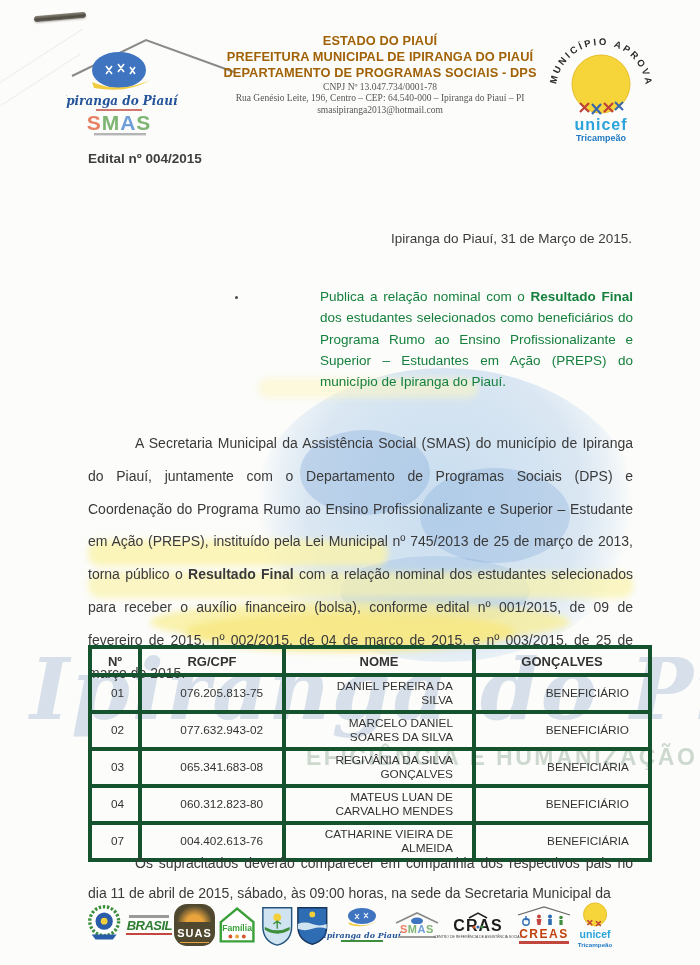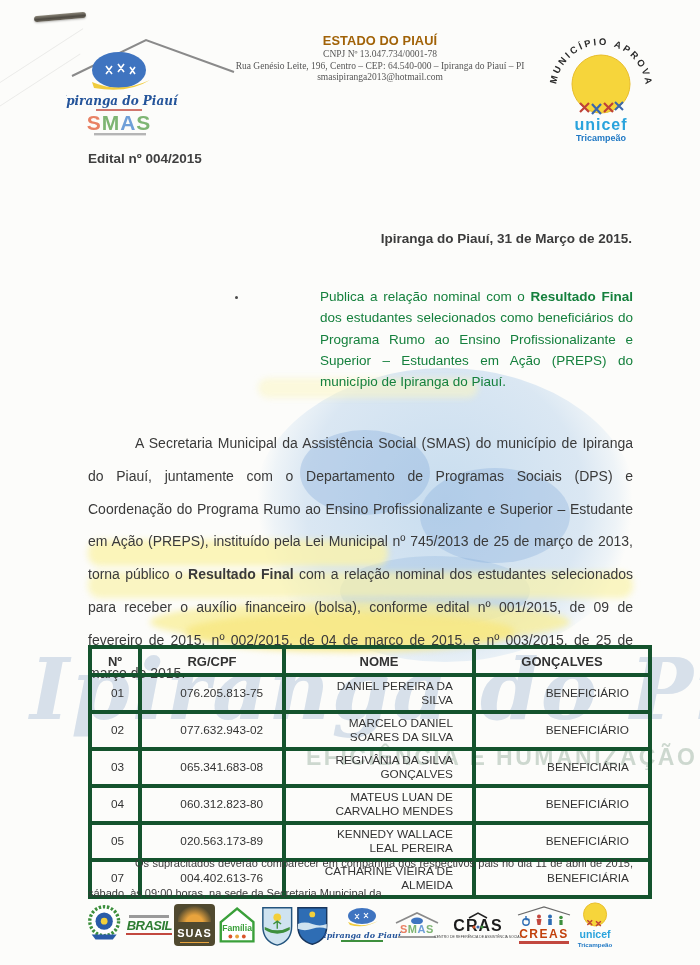--- a/index.html
+++ b/index.html
@@ -35,45 +35,45 @@
     color:rgba(148,174,156,.45);white-space:nowrap;margin-left:24px;}
 
   
   .header-text{position:absolute;left:140px;top:33px;width:480px;text-align:center;z-index:2;}
   .h-line{font-size:12.8px;font-weight:bold;color:#a16207;line-height:16.2px;letter-spacing:.1px;}
   .h-small{font-family:"Liberation Serif",serif;font-size:9.5px;line-height:11.6px;color:#555;}
   .logo-left{position:absolute;left:66px;top:30px;z-index:2;}
   .logo-right{position:absolute;left:542px;top:32px;z-index:2;}
 
   .edital{position:absolute;left:88px;top:151px;font-size:13.5px;font-weight:bold;color:#3f3f3f;z-index:2;}
-  .dateline{position:absolute;left:88px;top:231px;width:544px;text-align:right;font-size:13.5px;color:#3c3c3c;z-index:2;font-weight:bold;}
+  .dateline{position:absolute;left:88px;top:231px;width:544px;text-align:right;font-size:13.5px;color:#3c3c3c;z-index:2;}
 
   .ementa{position:absolute;left:320px;top:286px;width:313px;font-size:13.5px;line-height:21.3px;
     text-align:justify;color:#15803d;z-index:2;}
   .body-par{position:absolute;left:88px;top:427px;width:545px;font-size:14px;line-height:32.8px;
     text-align:justify;text-indent:47px;color:#3a3a3a;z-index:2;}
-  .closing{position:absolute;left:88px;top:849px;width:545px;font-size:11px;line-height:29.5px;
+  .closing{position:absolute;left:88px;top:849px;width:545px;font-size:14px;line-height:29.5px;
     text-align:justify;text-indent:47px;color:#3a3a3a;z-index:2;}
 
   
   table.results{position:absolute;left:88px;top:645px;width:528px;border-collapse:collapse;table-layout:fixed;z-index:2;background:transparent;}
   table.results th,table.results td{border:4px solid #14532d;}
   table.results th{font-size:13px;font-weight:bold;color:#333;height:22px;padding:1px 2px;}
   table.results td{font-size:11.8px;color:#333;text-align:right;padding:3px 19px;line-height:13.5px;height:22px;border-radius:6px;}
   .col-num{width:42px;}.col-rg{width:136px;}.col-nome{width:182px;}.col-sit{width:168px;}
 
   
   .footer{position:absolute;left:84px;top:897px;width:534px;height:56px;display:flex;align-items:center;
     justify-content:space-between;z-index:2;}
   .fl{display:flex;flex-direction:column;align-items:center;justify-content:center;line-height:1;}
   .microbar{height:2.5px;background:#9a9a9a;margin:1px 0;}
   .microbar.red{background:#c2483f;}
   .microbar.green{background:#3d8f3d;}
   .gov-brasil{font-size:13px;font-weight:bold;font-style:italic;color:#2e7d32;letter-spacing:-.5px;}
-  .suas{width:42px;height:42px;background:#50492f;border-radius:4px;position:relative;overflow:hidden;}
+  .suas{width:42px;height:42px;background:#50492f;border-radius:13px;position:relative;overflow:hidden;}
   .suas-sun{position:absolute;top:2px;left:4px;right:4px;height:16px;
     background:radial-gradient(circle at 50% 110%, #e8a33d 35%, rgba(232,163,61,0) 75%);}
   .suas-word{position:absolute;bottom:7px;width:100%;text-align:center;color:#fff;font-weight:bold;font-size:11px;letter-spacing:1px;}
   .suas-line{position:absolute;bottom:3px;left:6px;right:6px;height:1.5px;background:#e8a33d;}
   .ipi-script{font-family:"DejaVu Serif",serif;font-style:italic;font-weight:bold;font-size:8px;color:#24549a;white-space:nowrap;}
   .smasf-letters span,.ipi-smas span{font-weight:bold;}
   .smasf-letters{font-size:11px;letter-spacing:.5px;}
   .l-s1{color:#e88164;}.l-m{color:#7eb573;}.l-a{color:#6f9fd8;}.l-s2{color:#7eb573;}
   .cras-cap{font-size:3.5px;color:#444;white-space:nowrap;margin-top:1px;}
   .creas-word{font-size:12px;font-weight:bold;color:#c2410c;letter-spacing:1.5px;margin-top:1px;}
@@ -107,20 +107,22 @@
     <path d="M40 36 l6 8 M46 36 l-6 8 M52 34 l6 8 M58 34 l-6 8 M64 37 l5 7 M69 37 l-5 7" stroke="#ffffff" stroke-width="1.6" fill="none"></path>
     <path d="M26 52 Q 54 64 84 50 Q 62 64 28 58 Z" fill="#f0cc3e"></path>
     <text x="53" y="75" text-anchor="middle" font-family="'DejaVu Serif',serif" font-style="italic" font-weight="bold" font-size="12" fill="#24549a">Ipiranga do Piauí</text>
     <rect x="30" y="79" width="46" height="2" fill="#c34a3e" opacity="0.75"></rect>
     <text x="53" y="100" text-anchor="middle" font-family="'Liberation Sans',sans-serif" font-weight="bold" font-size="21" letter-spacing="1"><tspan fill="#e88164">S</tspan><tspan fill="#7eb573">M</tspan><tspan fill="#6f9fd8">A</tspan><tspan fill="#7eb573">S</tspan></text>
     <rect x="28" y="103" width="52" height="2.4" fill="#b5b5b5"></rect>
   </svg>
 
   <div class="header-text">
     <div class="h-line">ESTADO DO PIAUÍ</div>
+    <div class="h-line">PREFEITURA MUNICIPAL DE IPIRANGA DO PIAUÍ</div>
+    <div class="h-line">DEPARTAMENTO DE PROGRAMAS SOCIAIS - DPS</div>
     <div class="h-small">CNPJ Nº 13.047.734/0001-78</div>
     <div class="h-small">Rua Genésio Leite, 196, Centro – CEP: 64.540-000 – Ipiranga do Piauí – PI</div>
     <div class="h-small">smasipiranga2013@hotmail.com</div>
   </div>
 
   <svg class="logo-right" width="122" height="114" viewBox="0 0 122 114">
     <defs>
         <path id="arcR" d="M14 58 A45 45 0 1 1 104 58" fill="none"></path>
       </defs>
     <circle cx="59" cy="52" r="29" fill="#f6d53b" stroke="#e8bd2a" stroke-width="1"></circle>
@@ -168,26 +170,20 @@
         <td>REGIVÂNIA DA SILVA GONÇALVES</td>
         <td>BENEFICIÁRIA</td>
       </tr>
       <tr>
         <td>04</td>
         <td>060.312.823-80</td>
         <td>MATEUS LUAN DE CARVALHO MENDES</td>
         <td>BENEFICIÁRIO</td>
       </tr>
       <tr>
-        <td>05</td>
-        <td>020.563.173-89</td>
-        <td>KENNEDY WALLACE LEAL PEREIRA</td>
-        <td>BENEFICIÁRIO</td>
-      </tr>
-      <tr>
         <td>07</td>
         <td>004.402.613-76</td>
         <td>CATHARINE VIEIRA DE ALMEIDA</td>
         <td>BENEFICIÁRIA</td>
       </tr>
     </tbody>
   </table>
 
   <div class="closing">Os supracitados deverão comparecer em companhia dos respectivos pais no dia 11 de abril de 2015, sábado, às 09:00 horas, na sede da Secretaria Municipal da</div>
 

